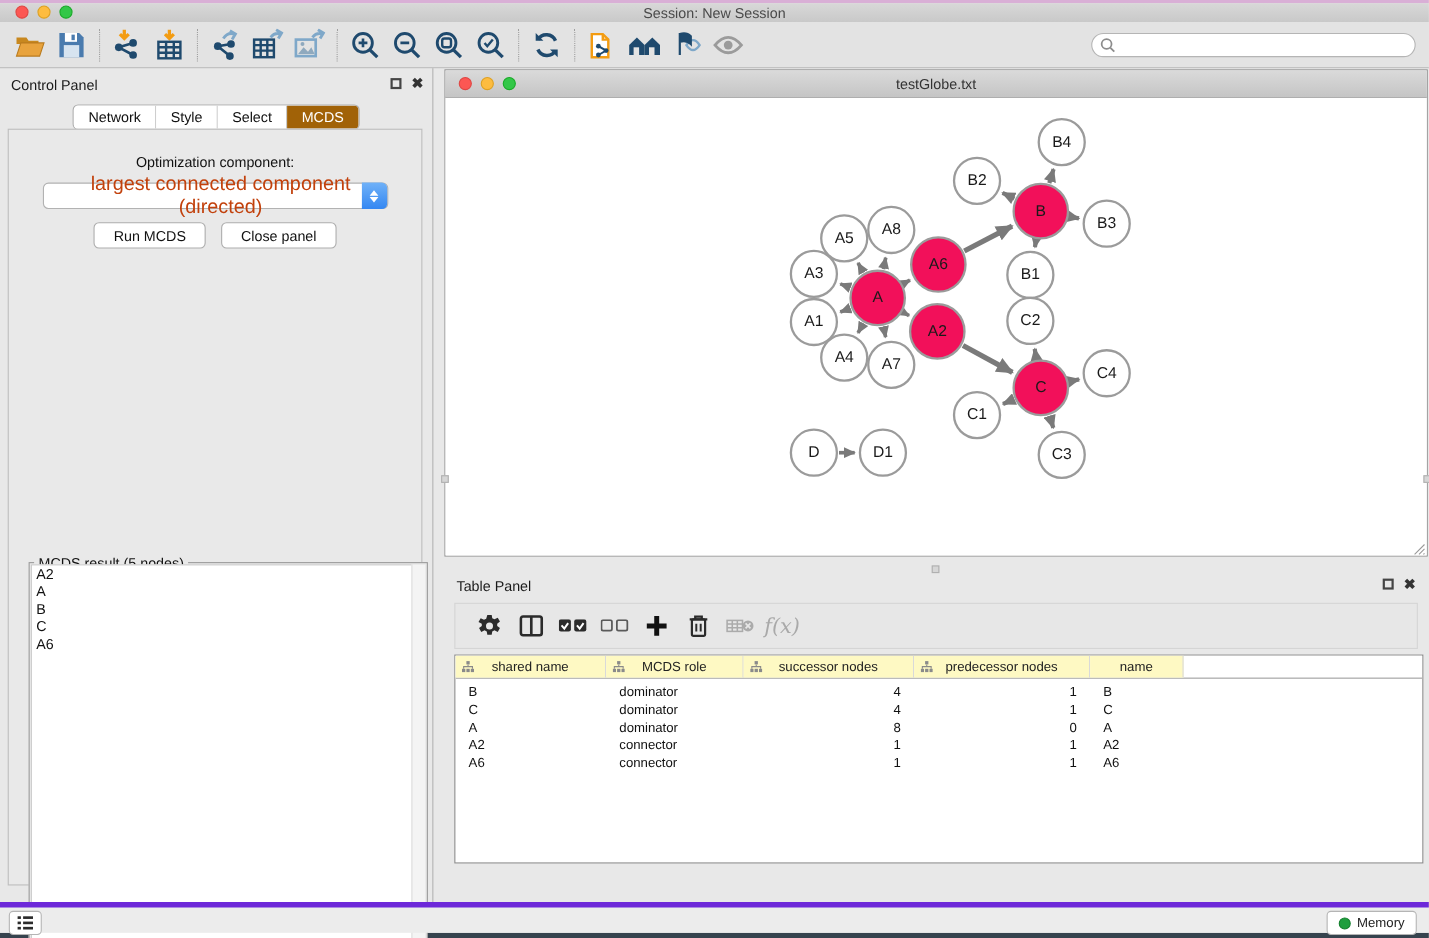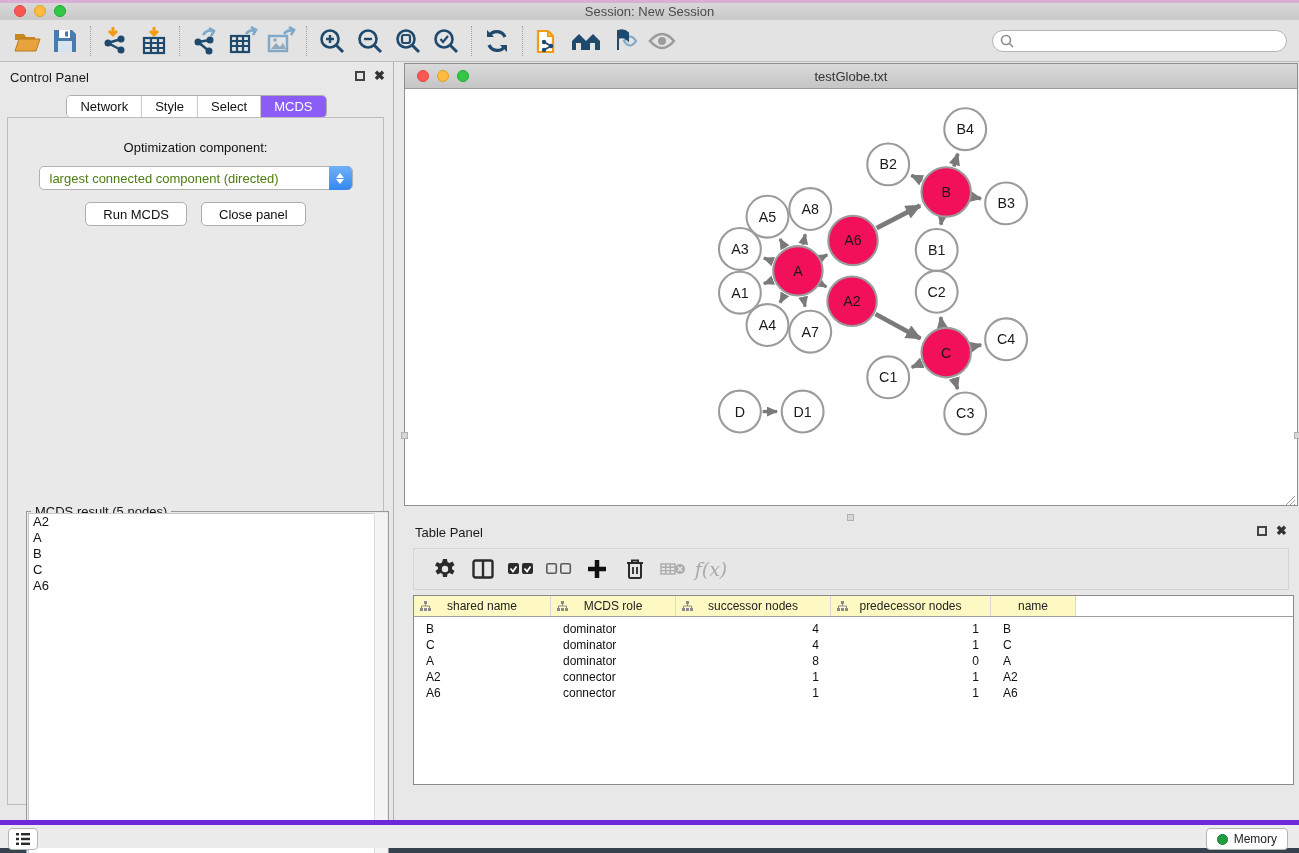--- a/index.html
+++ b/index.html
@@ -30,28 +30,28 @@
 
   
   .control-panel { position:absolute; left:0; top:0; width:394px; height:758px; border-right:1px solid #B3B3B3; }
   .panel-title-row { position:absolute; left:10px; top:8px; font-size:13px; color:#1A1A1A; }
   .panel-btns { position:absolute; right:8px; top:9px; display:flex; gap:9px; align-items:center; }
   .float-box { width:10px; height:10px; border:2px solid #444; }
   .close-x { font-size:13px; font-weight:bold; color:#333; line-height:10px; }
   .seg { display:inline-flex; background:#fff; border:1px solid #ADADAD; border-radius:5px; overflow:hidden; }
   .seg .tab { padding:3px 13px; font-size:13px; color:#111; background:#fff; border-right:1px solid #C9C9C9; }
   .seg .tab:last-child { border-right:none; }
-  .seg .tab.active { background:#8b5cf6; color:#fff; }
+  .seg .tab.active { background:#a16207; color:#fff; }
   .cp-tabs { position:absolute; top:33px; left:0; width:100%; text-align:center; }
   .cp-content { position:absolute; left:7px; right:9px; top:55px; height:688px;
                 border:1px solid #BDBDBD; background:#E9E9E9; text-align:center; }
   .crit-label { margin-top:22px; font-size:13px; color:#111; }
   .dropdown { margin:11px auto 0; width:314px; height:24px; background:#fff; border:1px solid #B2B2B2;
               border-radius:5px; position:relative; display:flex; align-items:center; }
-  .dropdown .val { font-size:13px; padding-left:10px; color:#4d7c0f; }
+  .dropdown .val { font-size:18px; padding-left:10px; color:#c2410c; }
   .dd-stepper { position:absolute; right:0; top:-1px; width:23px; height:24px; background:linear-gradient(#6FB1F8,#3487F2);
                 border-radius:0 5px 5px 0; display:flex; flex-direction:column; align-items:center; justify-content:center; gap:1px; }
   .chev { width:0; height:0; border-left:4px solid transparent; border-right:4px solid transparent; }
   .chev.up { border-bottom:5px solid #fff; }
   .chev.down { border-top:5px solid #fff; }
   .btn-row { margin-top:12px; display:flex; gap:14px; justify-content:center; }
   .mac-btn { height:24px; padding:0 17px; background:#fff; border:1px solid #ADADAD; border-radius:5px;
              font-size:13px; color:#111; display:flex; align-items:center; }
   .result-box { position:absolute; left:18px; top:393px; width:363px; height:345px;
                 border:1px solid #9A9A9A; background:#E9E9E9; }

